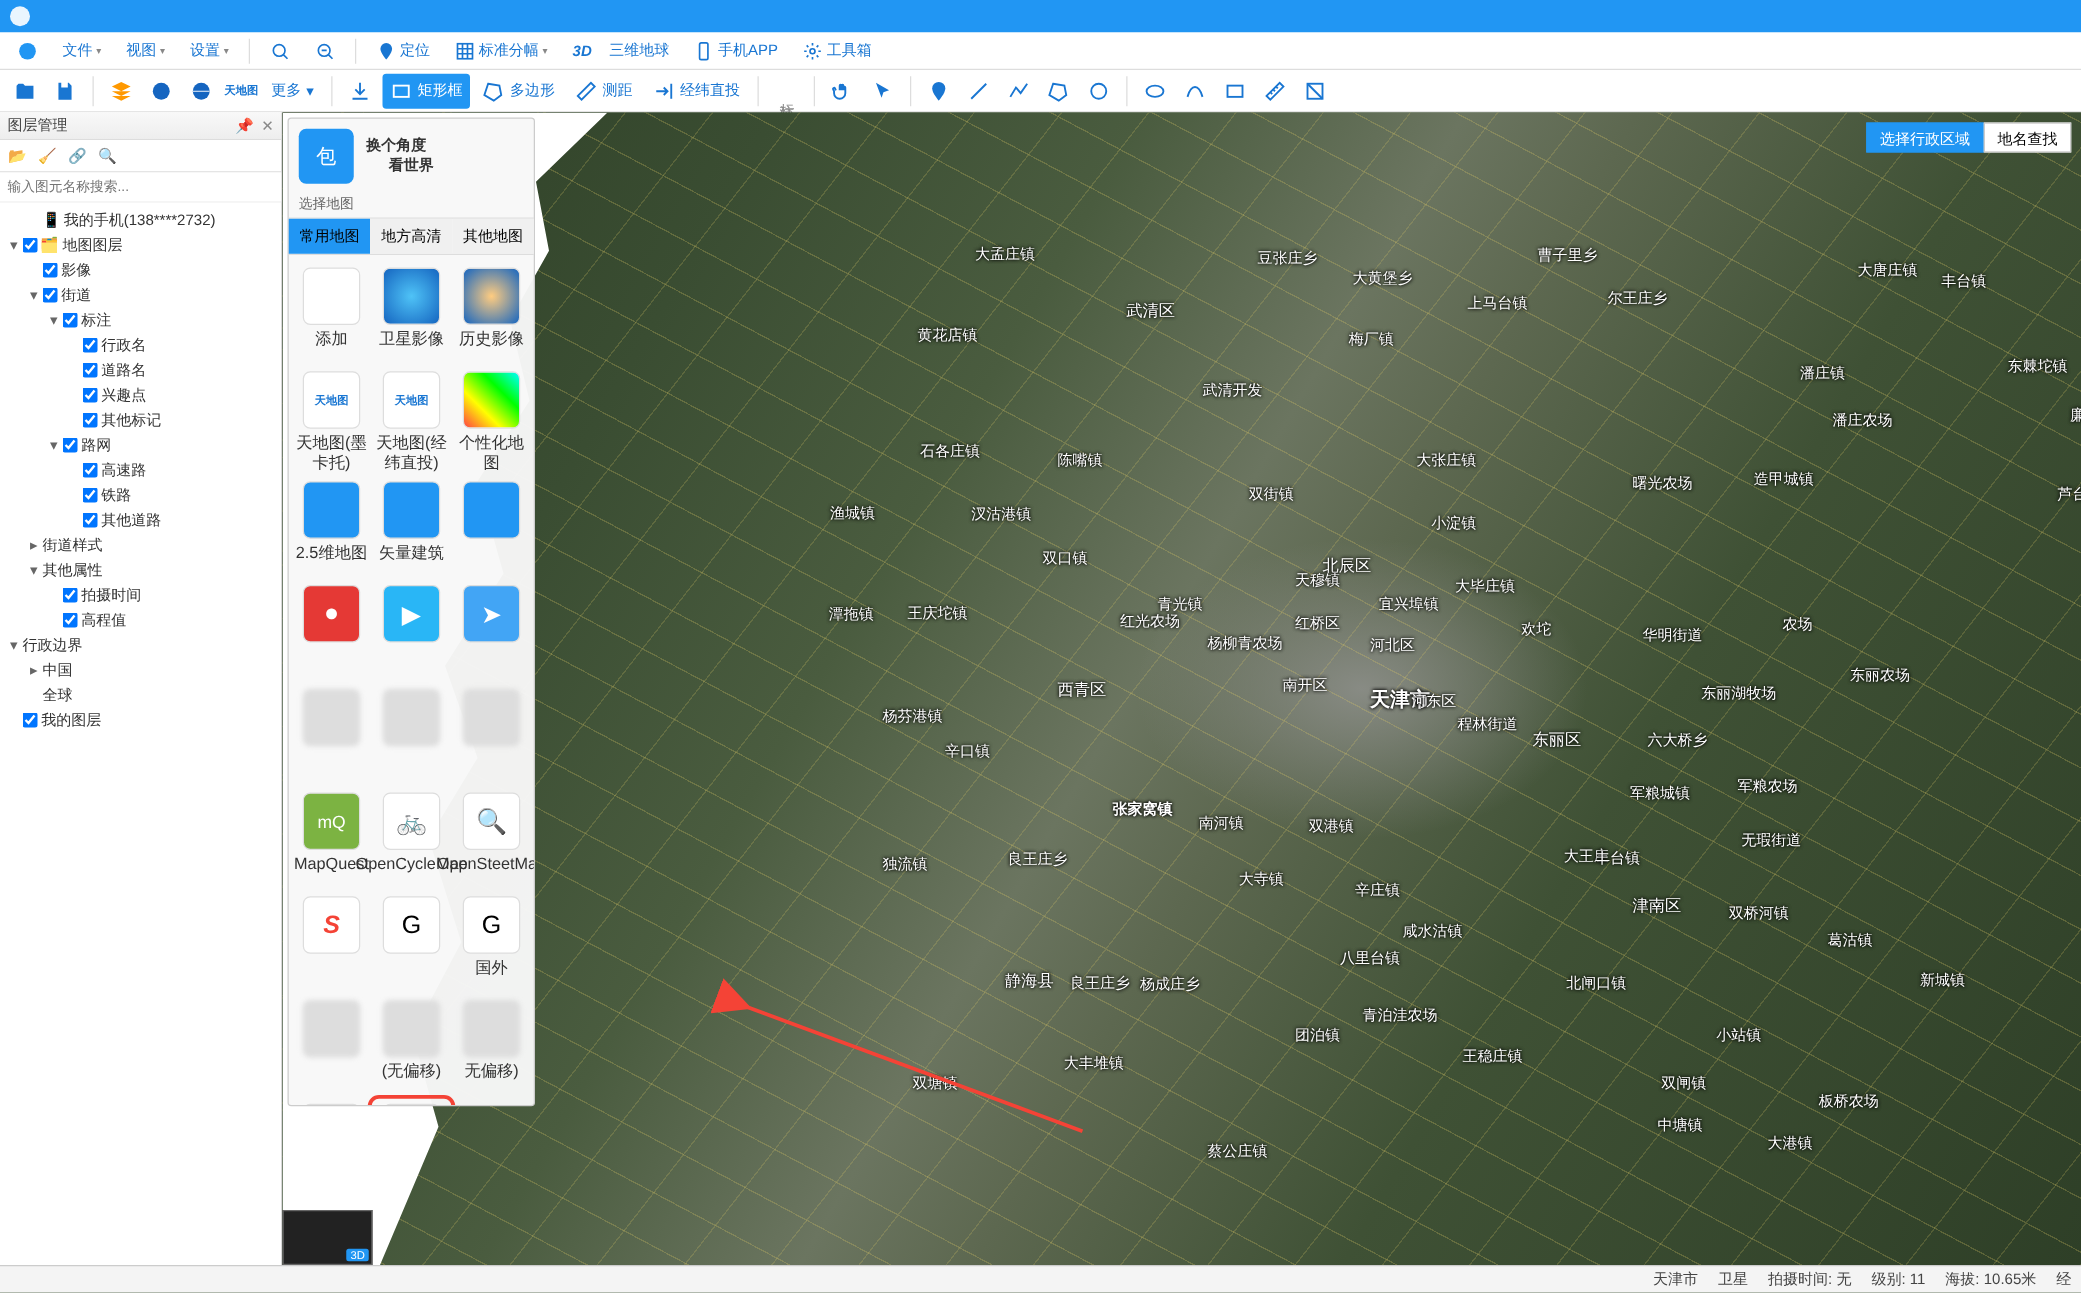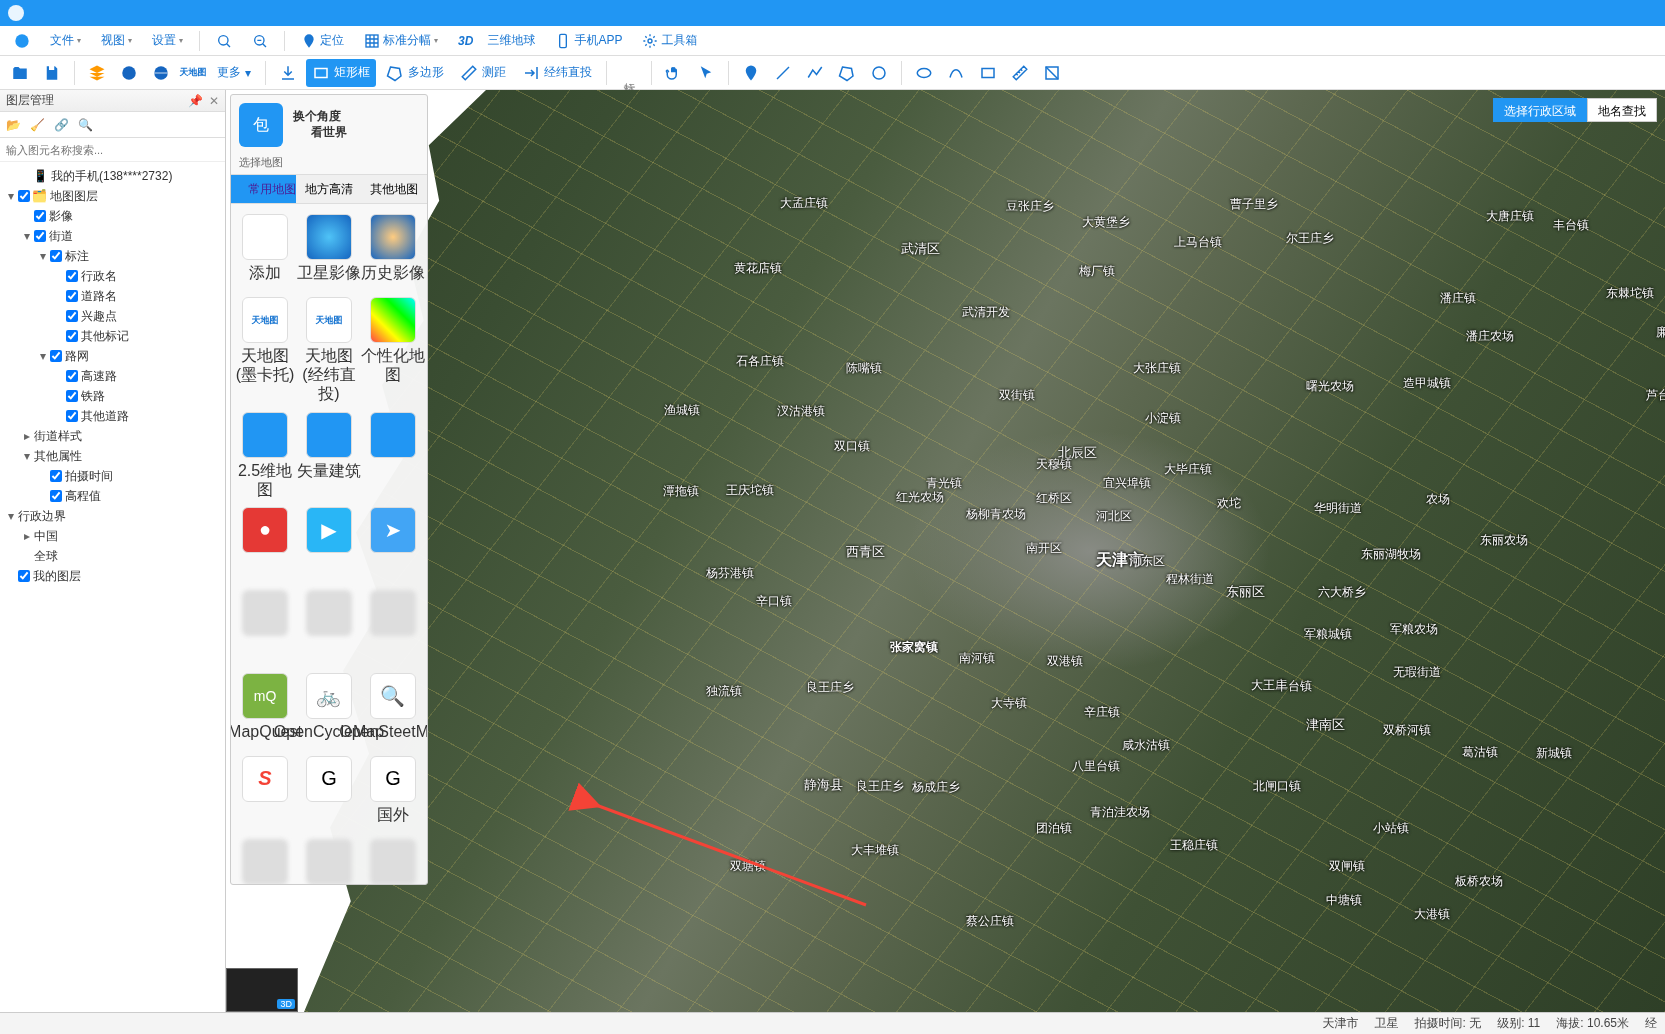--- a/index.html
+++ b/index.html
@@ -48,25 +48,25 @@
 }
 .whitemask { position:absolute; left:0; top:0; width:260px; height:100%; background:#fff; clip-path: polygon(0 0, 100% 0, 78% 6%, 82% 12%, 70% 18%, 76% 25%, 60% 32%, 68% 40%, 50% 48%, 60% 56%, 45% 63%, 55% 72%, 40% 80%, 48% 88%, 30% 100%, 0 100%); }
 
 .mappanel { position: absolute; left: 4px; top: 4px; width: 198px; background: rgba(248,248,248,.97); border: 1px solid #ccc; border-radius: 3px; }
 .mp-head { display:flex; align-items:center; padding: 8px; gap:10px; }
 .mp-head .bigicon { width:44px; height:44px; background:#2196f3; border-radius:6px; color:#fff; display:flex; align-items:center; justify-content:center; font-size:16px; }
 .mp-head .slogan { font-family: "KaiTi", serif; font-size:16px; line-height:1.3; font-weight:bold; color:#333; }
 .mp-sel { font-size:11px; color:#666; padding:0 8px 4px; }
 .mp-tabs { display:flex; border-top:1px solid #ddd; border-bottom:1px solid #ddd; }
 .mp-tabs .tab { flex:1; text-align:center; height:28px; line-height:28px; cursor:pointer; background:#f0f0f0; }
-.mp-tabs .tab.active { background:#2196f3; color:#4c1d95;text-align:right; }
+.mp-tabs .tab.active { background:#2196f3; color:#000000; }
 .mp-grid { display:flex; flex-wrap:wrap; padding:6px 2px; gap:0; max-height:680px; overflow:auto; }
 .mp-item { width:64px; display:flex; flex-direction:column; align-items:center; padding:4px 0; cursor:pointer; }
 .mp-item .thumb { width:46px; height:46px; border-radius:6px; border:1px solid #ddd; background:#fff; display:flex; align-items:center; justify-content:center; font-size:20px; overflow:hidden; }
-.mp-item .lbl { font-size:16px; text-align:center; line-height:1.2; margin-top:3px; min-height:26px; color:#333; }
+.mp-item .lbl { font-size:13px; text-align:center; line-height:1.2; margin-top:3px; min-height:26px; color:#333; }
 .mp-item.highlight { outline:3px solid #f44336; border-radius:6px; }
 .thumb.blue{background:#2196f3;color:#fff}.thumb.globe{background:radial-gradient(circle,#4fc3f7,#1565c0)}
 .thumb.globeh{background:radial-gradient(circle,#ffcc80,#1565c0)}
 .thumb.tdt{background:#fff;color:#1976d2;font-size:9px;font-weight:bold}
 .thumb.rainbow{background:linear-gradient(45deg,#f44,#ff0,#0f0,#0ff)}
 .thumb.bdu{background:#e53935;color:#fff}
 .thumb.tx{background:#29b6f6;color:#fff}
 .thumb.tg{background:#42a5f5;color:#fff}
 .thumb.mq{background:#7cb342;color:#fff;font-size:14px}
 .thumb.ocm{background:#fff}
@@ -502,21 +502,21 @@
         <span class="maplabel " style="left: 438px; top: 312px;">渔城镇</span>
         <span class="maplabel " style="left: 740px; top: 823px;">蔡公庄镇</span>
         <span class="maplabel " style="left: 1205px; top: 783px; padding-left: 24px;">板桥农场</span>
         <span class="maplabel " style="left: 1100px; top: 802px;">中塘镇</span>
         <span class="maplabel " style="left: 504px; top: 768px;">双塘镇</span>
         <span class="maplabel " style="left: 630px; top: 688px;">良王庄乡</span>
         <span class="maplabel " style="left: 686px; top: 689px;">杨成庄乡</span>
         <span class="maplabel " style="left: 437px; top: 393px;">潭拖镇</span>
         <span class="maplabel " style="left: 1236px; top: 654px;">葛沽镇</span>
         <span class="maplabel " style="left: 1050px; top: 588px;">丰台镇</span>
-        <span class="maplabel " style="left: 1310px; top: 655px;">新城镇</span>
+        <span class="maplabel " style="left: 1310px; top: 686px;">新城镇</span>
         <span class="maplabel " style="left: 1188px; top: 816px;">大港镇</span>
         <span class="maplabel " style="left: 1164px; top: 531px;">军粮农场</span>
       </div>
 
     <div class="mappanel">
       <div class="mp-head">
         <div class="bigicon">包</div>
         <div class="slogan">
           <div>换个角度</div>
             <div style="padding-left:18px">看世界</div>

